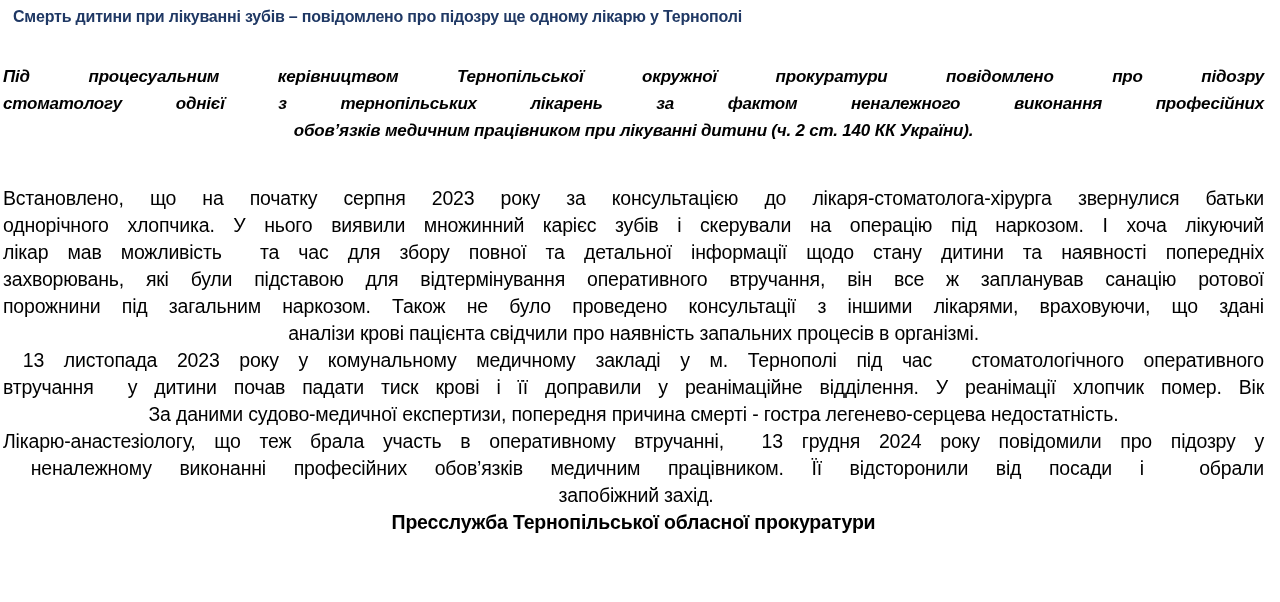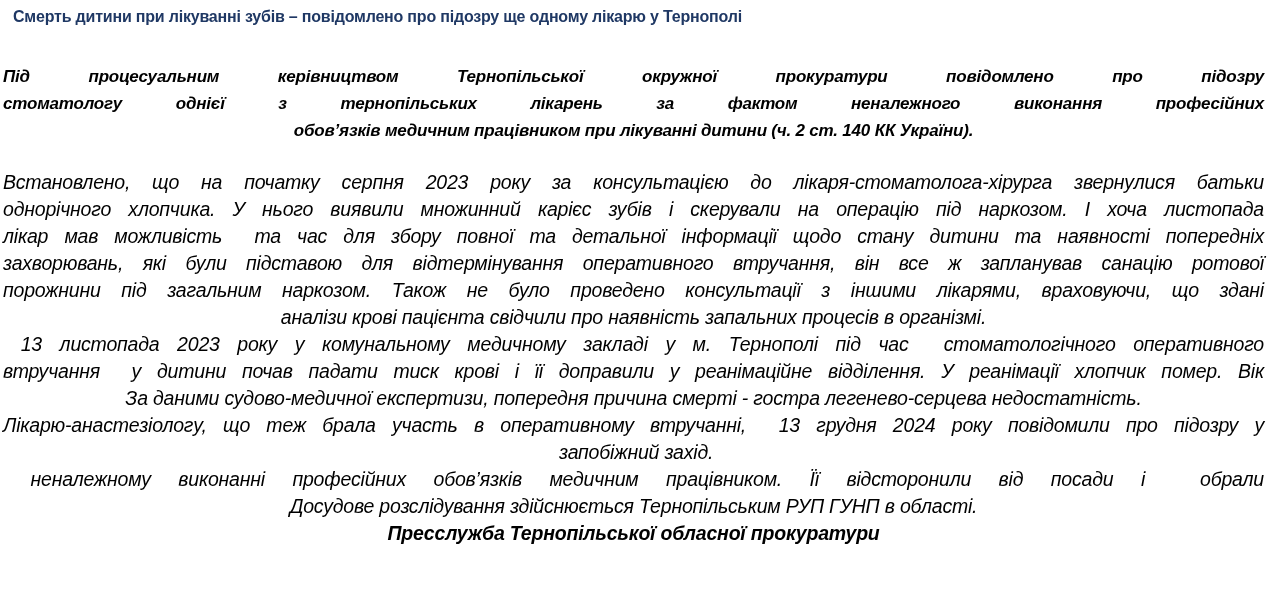--- a/index.html
+++ b/index.html
@@ -27,22 +27,21 @@
   }
   .lead .ln {
     font-size: 17px;
     font-weight: bold;
     font-style: italic;
     line-height: 27px;
     color: #000000;
     letter-spacing: -0.2px;
   }
   .bodytext {
-    margin-top: 25px;
-    font-style: italic;
+    margin-top: 41px;
   }
   .bodytext .ln {
     font-size: 19.5px;
     line-height: 27px;
     color: #000000;
     letter-spacing: -0.2px;
   }
   .ln { text-align: center; }
   .ln.j {
     text-align: justify;
@@ -58,28 +57,27 @@
   <div class="title" style="color: rgb(31, 56, 100);">Смерть дитини при лікуванні зубів – повідомлено про підозру ще одному лікарю у Тернополі</div>
 
   <div class="lead">
     <div class="ln j">Під процесуальним керівництвом Тернопільської окружної прокуратури повідомлено про підозру</div>
     <div class="ln j">стоматологу однієї з тернопільських лікарень за фактом неналежного виконання професійних</div>
     <div class="ln">обов’язків медичним працівником при лікуванні дитини (ч. 2 ст. 140 КК України).</div>
   </div>
 
   <div class="bodytext">
     <div class="ln j">Встановлено, що на початку серпня 2023 року за консультацією до лікаря-стоматолога-хірурга звернулися батьки</div>
-    <div class="ln j">однорічного хлопчика. У нього виявили множинний карієс зубів і скерували на операцію під наркозом. І хоча листопада</div>
+    <div class="ln j">однорічного хлопчика. У нього виявили множинний карієс зубів і скерували на операцію під наркозом. І хоча лікуючий</div>
     <div class="ln j">лікар мав можливість &nbsp;та час для збору повної та детальної інформації щодо стану дитини та наявності попередніх</div>
     <div class="ln j">захворювань, які були підставою для відтермінування оперативного втручання, він все ж запланував санацію ротової</div>
     <div class="ln j">порожнини під загальним наркозом. Також не було проведено консультації з іншими лікарями, враховуючи, що здані</div>
     <div class="ln">аналізи крові пацієнта свідчили про наявність запальних процесів в організмі.</div>
     <div class="ln j">&nbsp;13 листопада 2023 року у комунальному медичному закладі у м. Тернополі під час &nbsp;стоматологічного оперативного</div>
     <div class="ln j">втручання &nbsp;у дитини почав падати тиск крові і її доправили у реанімаційне відділення. У реанімації хлопчик помер. Вік</div>
     <div class="ln">За даними судово-медичної експертизи, попередня причина смерті - гостра легенево-серцева недостатність.</div>
     <div class="ln j">Лікарю-анастезіологу, що теж брала участь в оперативному втручанні, &nbsp;13 грудня 2024 року повідомили про підозру у</div>
+    <div class="ln j">&nbsp;неналежному виконанні професійних обов’язків медичним працівником. Її відсторонили від посади і &nbsp;обрали</div>
     <div class="ln">&nbsp;запобіжний захід.</div>
-    <div class="ln j">&nbsp;неналежному виконанні професійних обов’язків медичним працівником. Її відсторонили від посади і &nbsp;обрали</div>
-    <div class="ln">Досудове розслідування здійснюється Тернопільським РУП ГУНП в області.</div>
     <div class="ln bold">Пресслужба Тернопільської обласної прокуратури</div>
   </div>
 
 </div>
 
 </body></html>

